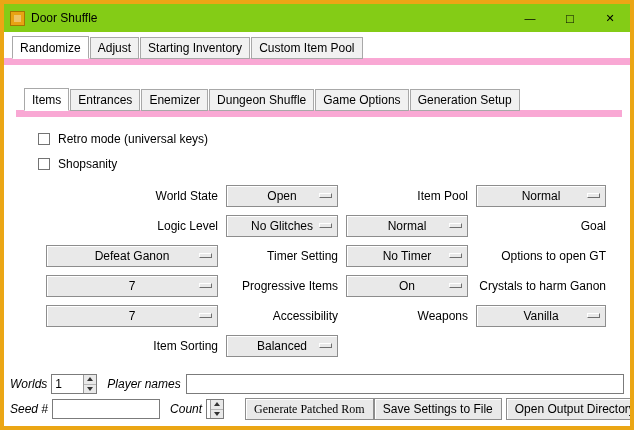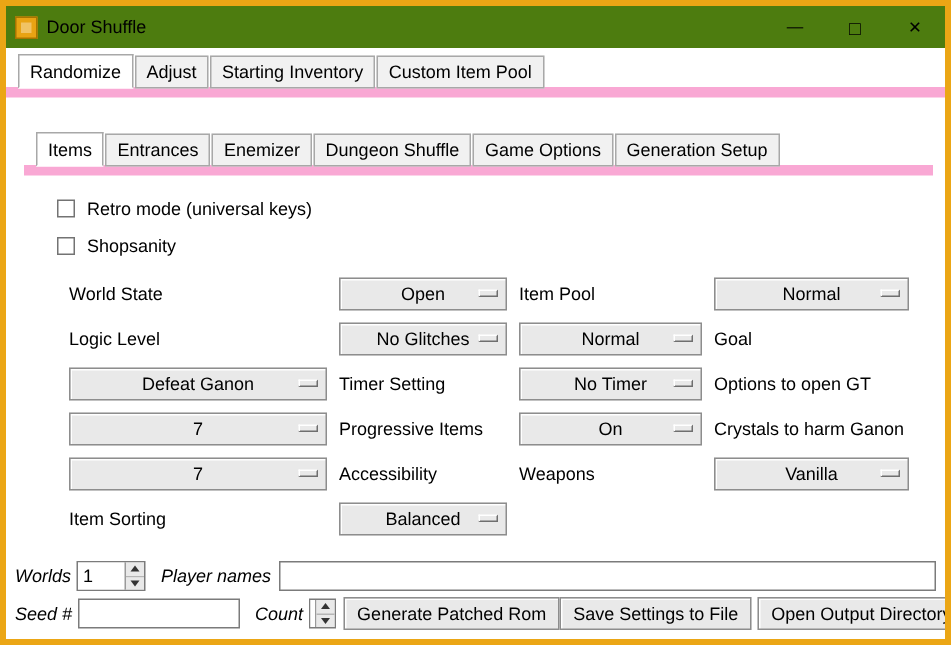--- a/index.html
+++ b/index.html
@@ -8,21 +8,21 @@
 
   .window {
     width: 634px; height: 430px;
     border: 4px solid #eba615;
     background: #fff;
     display: flex; flex-direction: column;
     overflow: hidden;
   }
 
   
-  .titlebar { height: 28px; flex: 0 0 28px; display: flex; align-items: center; background: #4d7c0f; }
+  .titlebar { height: 28px; flex: 0 0 28px; display: flex; align-items: center; background: #84cc16; }
   .app-icon { width: 15px; height: 15px; margin: 0 6px; background: #e8a313; border: 1px solid #a87400; position: relative; }
   .app-icon::after { content: ""; position: absolute; left: 3px; top: 3px; right: 3px; bottom: 3px; background: rgba(255,255,255,0.35); }
   .window-title { font-size: 12px; }
   .tb-spacer { flex: 1; }
   .win-btn { width: 40px; height: 28px; display: flex; align-items: center; justify-content: center; font-size: 11px; cursor: default; }
   .win-btn.maxi { font-size: 13px; }
 
   
   .tabrow { display: flex; align-items: flex-end; border-bottom: 7px solid #f9a8d4; }
   .tabrow1 { margin-top: 4px; padding-left: 8px; }
@@ -46,21 +46,21 @@
 
   
   .opt-grid {
     display: grid;
     grid-template-columns: 172px 112px 122px 130px;
     column-gap: 8px;
     grid-auto-rows: 30px;
     align-items: center;
     margin: 10px 0 0 30px;
   }
-  .opt-label { text-align: left; white-space: nowrap; }
+  .opt-label { text-align: right; white-space: nowrap; }
   .dropdown {
     height: 22px; background: #e9e9e9;
     border: 1px solid #8d8d8d;
     box-shadow: inset 1px 1px 0 #ffffff;
     position: relative;
     display: flex; align-items: center; justify-content: center;
     cursor: default;
   }
   .dd-text { white-space: nowrap; }
   .dd-indicator {
@@ -88,21 +88,21 @@
   .tri-up { width: 0; height: 0; border-left: 3px solid transparent; border-right: 3px solid transparent; border-bottom: 4px solid #333; }
   .tri-down { width: 0; height: 0; border-left: 3px solid transparent; border-right: 3px solid transparent; border-top: 4px solid #333; }
   .btn {
     height: 22px; background: #e9e9e9; border: 1px solid #8d8d8d;
     box-shadow: inset 1px 1px 0 #ffffff;
     font-family: inherit; font-size: 12px;
     padding: 0 8px; display: flex; align-items: center; white-space: nowrap;
     cursor: default;
   }
   .b-spacer { flex: 1; }
-  .ml4 { margin-left: 4px; } .ml5 { margin-left: 5px; } .ml10 { margin-left: 10px; }
+  .ml4 { margin-left: 4px; } .ml5 { margin-left: 21px; font-family: Liberation Serif, serif; } .ml10 { margin-left: 10px; }
   .entry-seed { width: 108px; margin-left: 4px; }
   .entry-players { flex: 1; margin-left: 5px; }
 </style>
 </head>
 <body>
 
 <div class="window" style="border-color: rgb(235, 166, 21);">
 
   <div class="titlebar">
     <span class="app-icon"></span>

